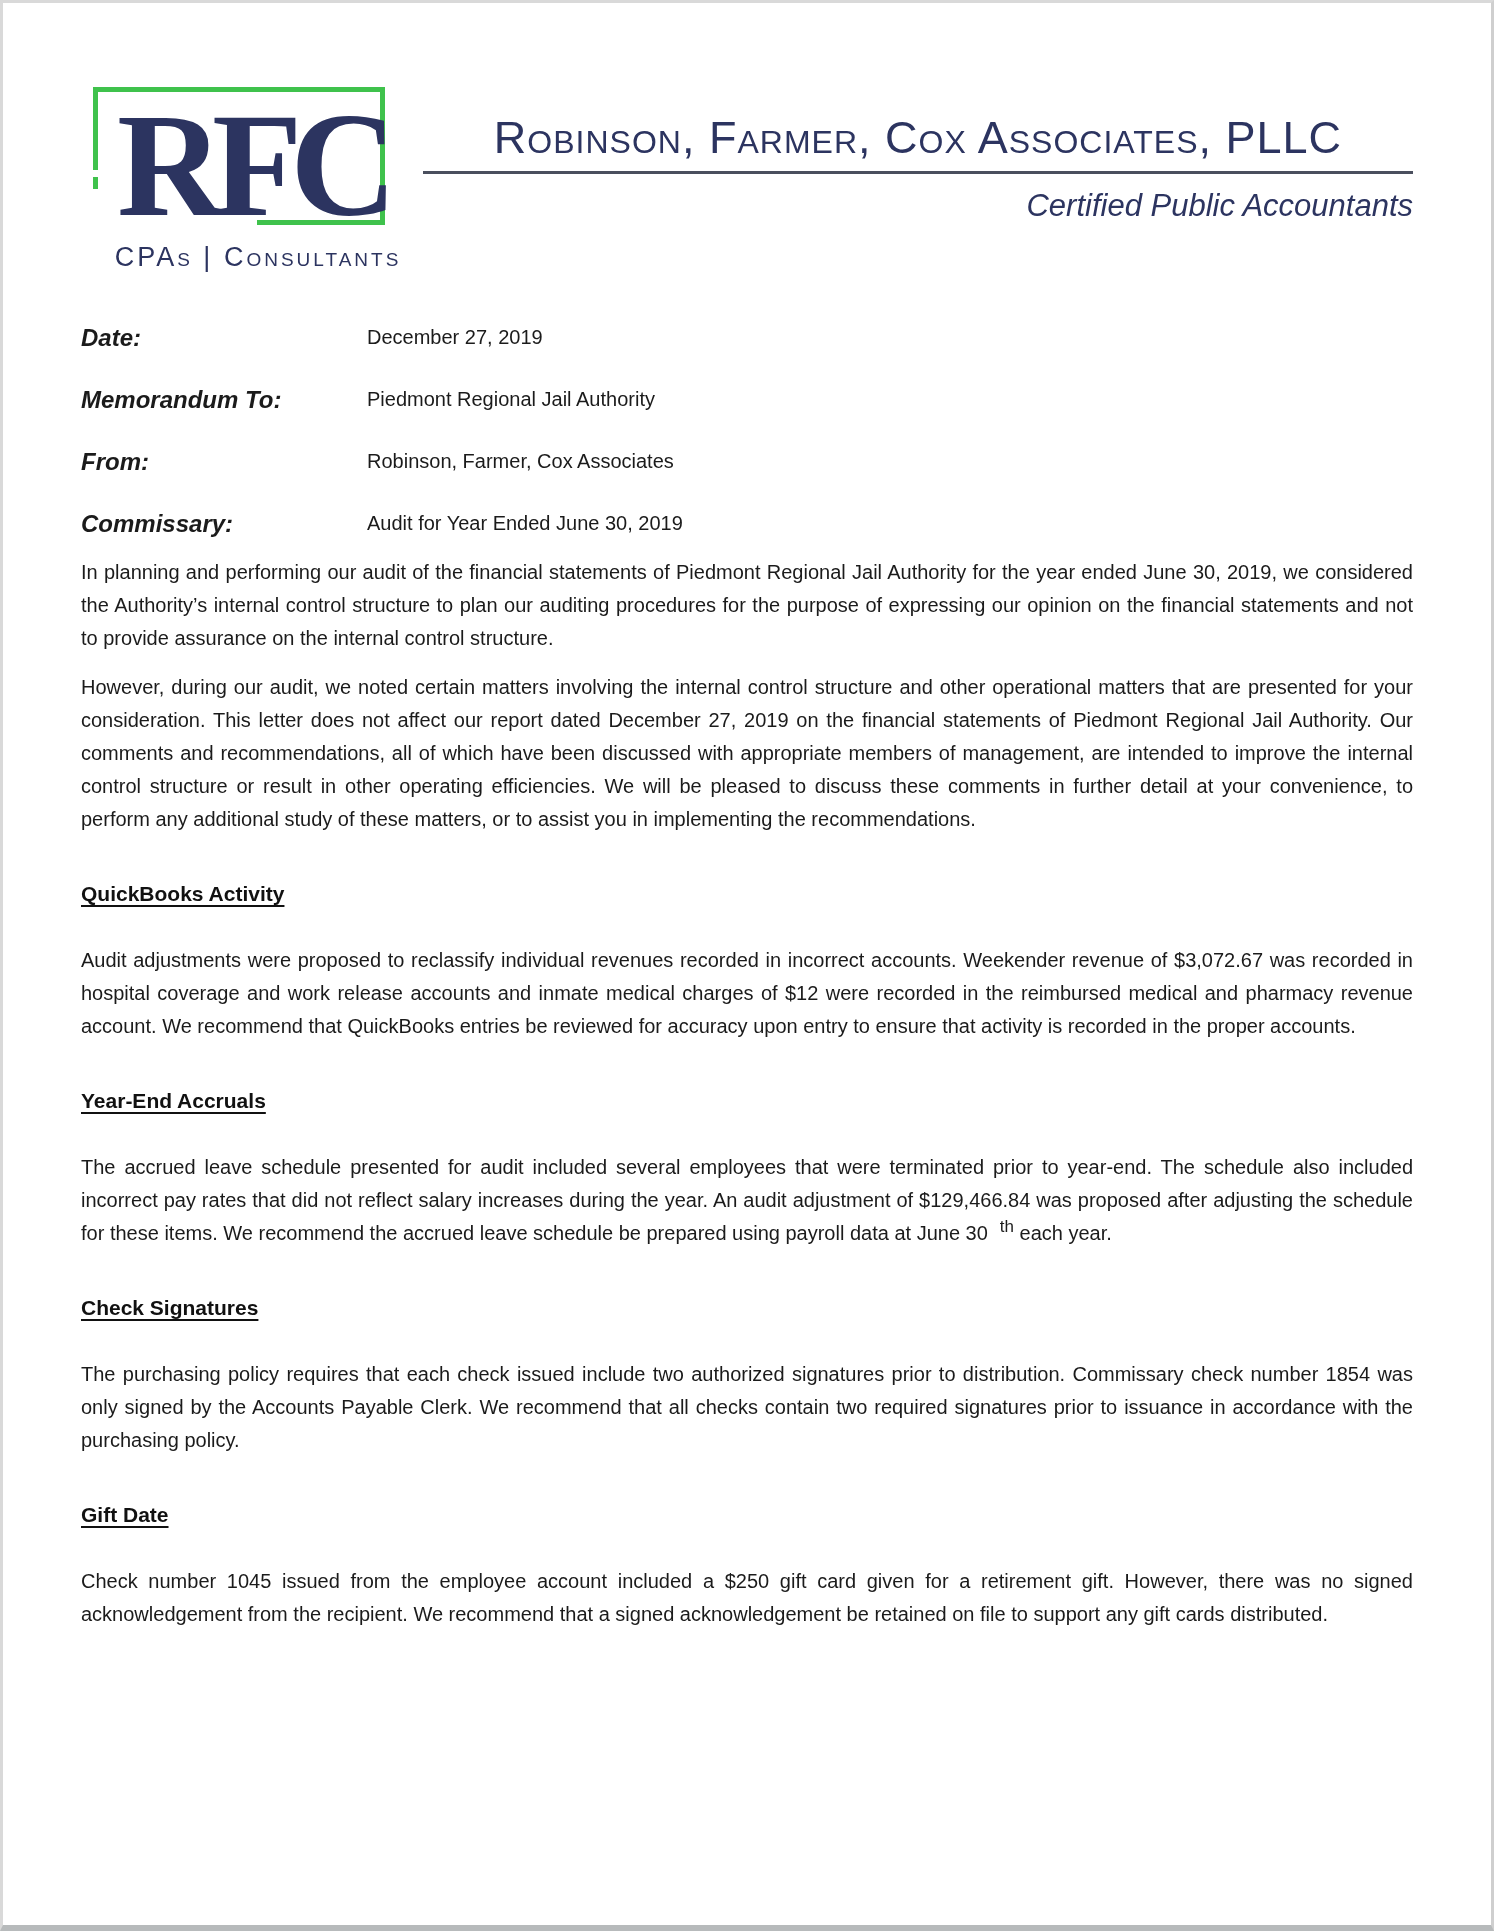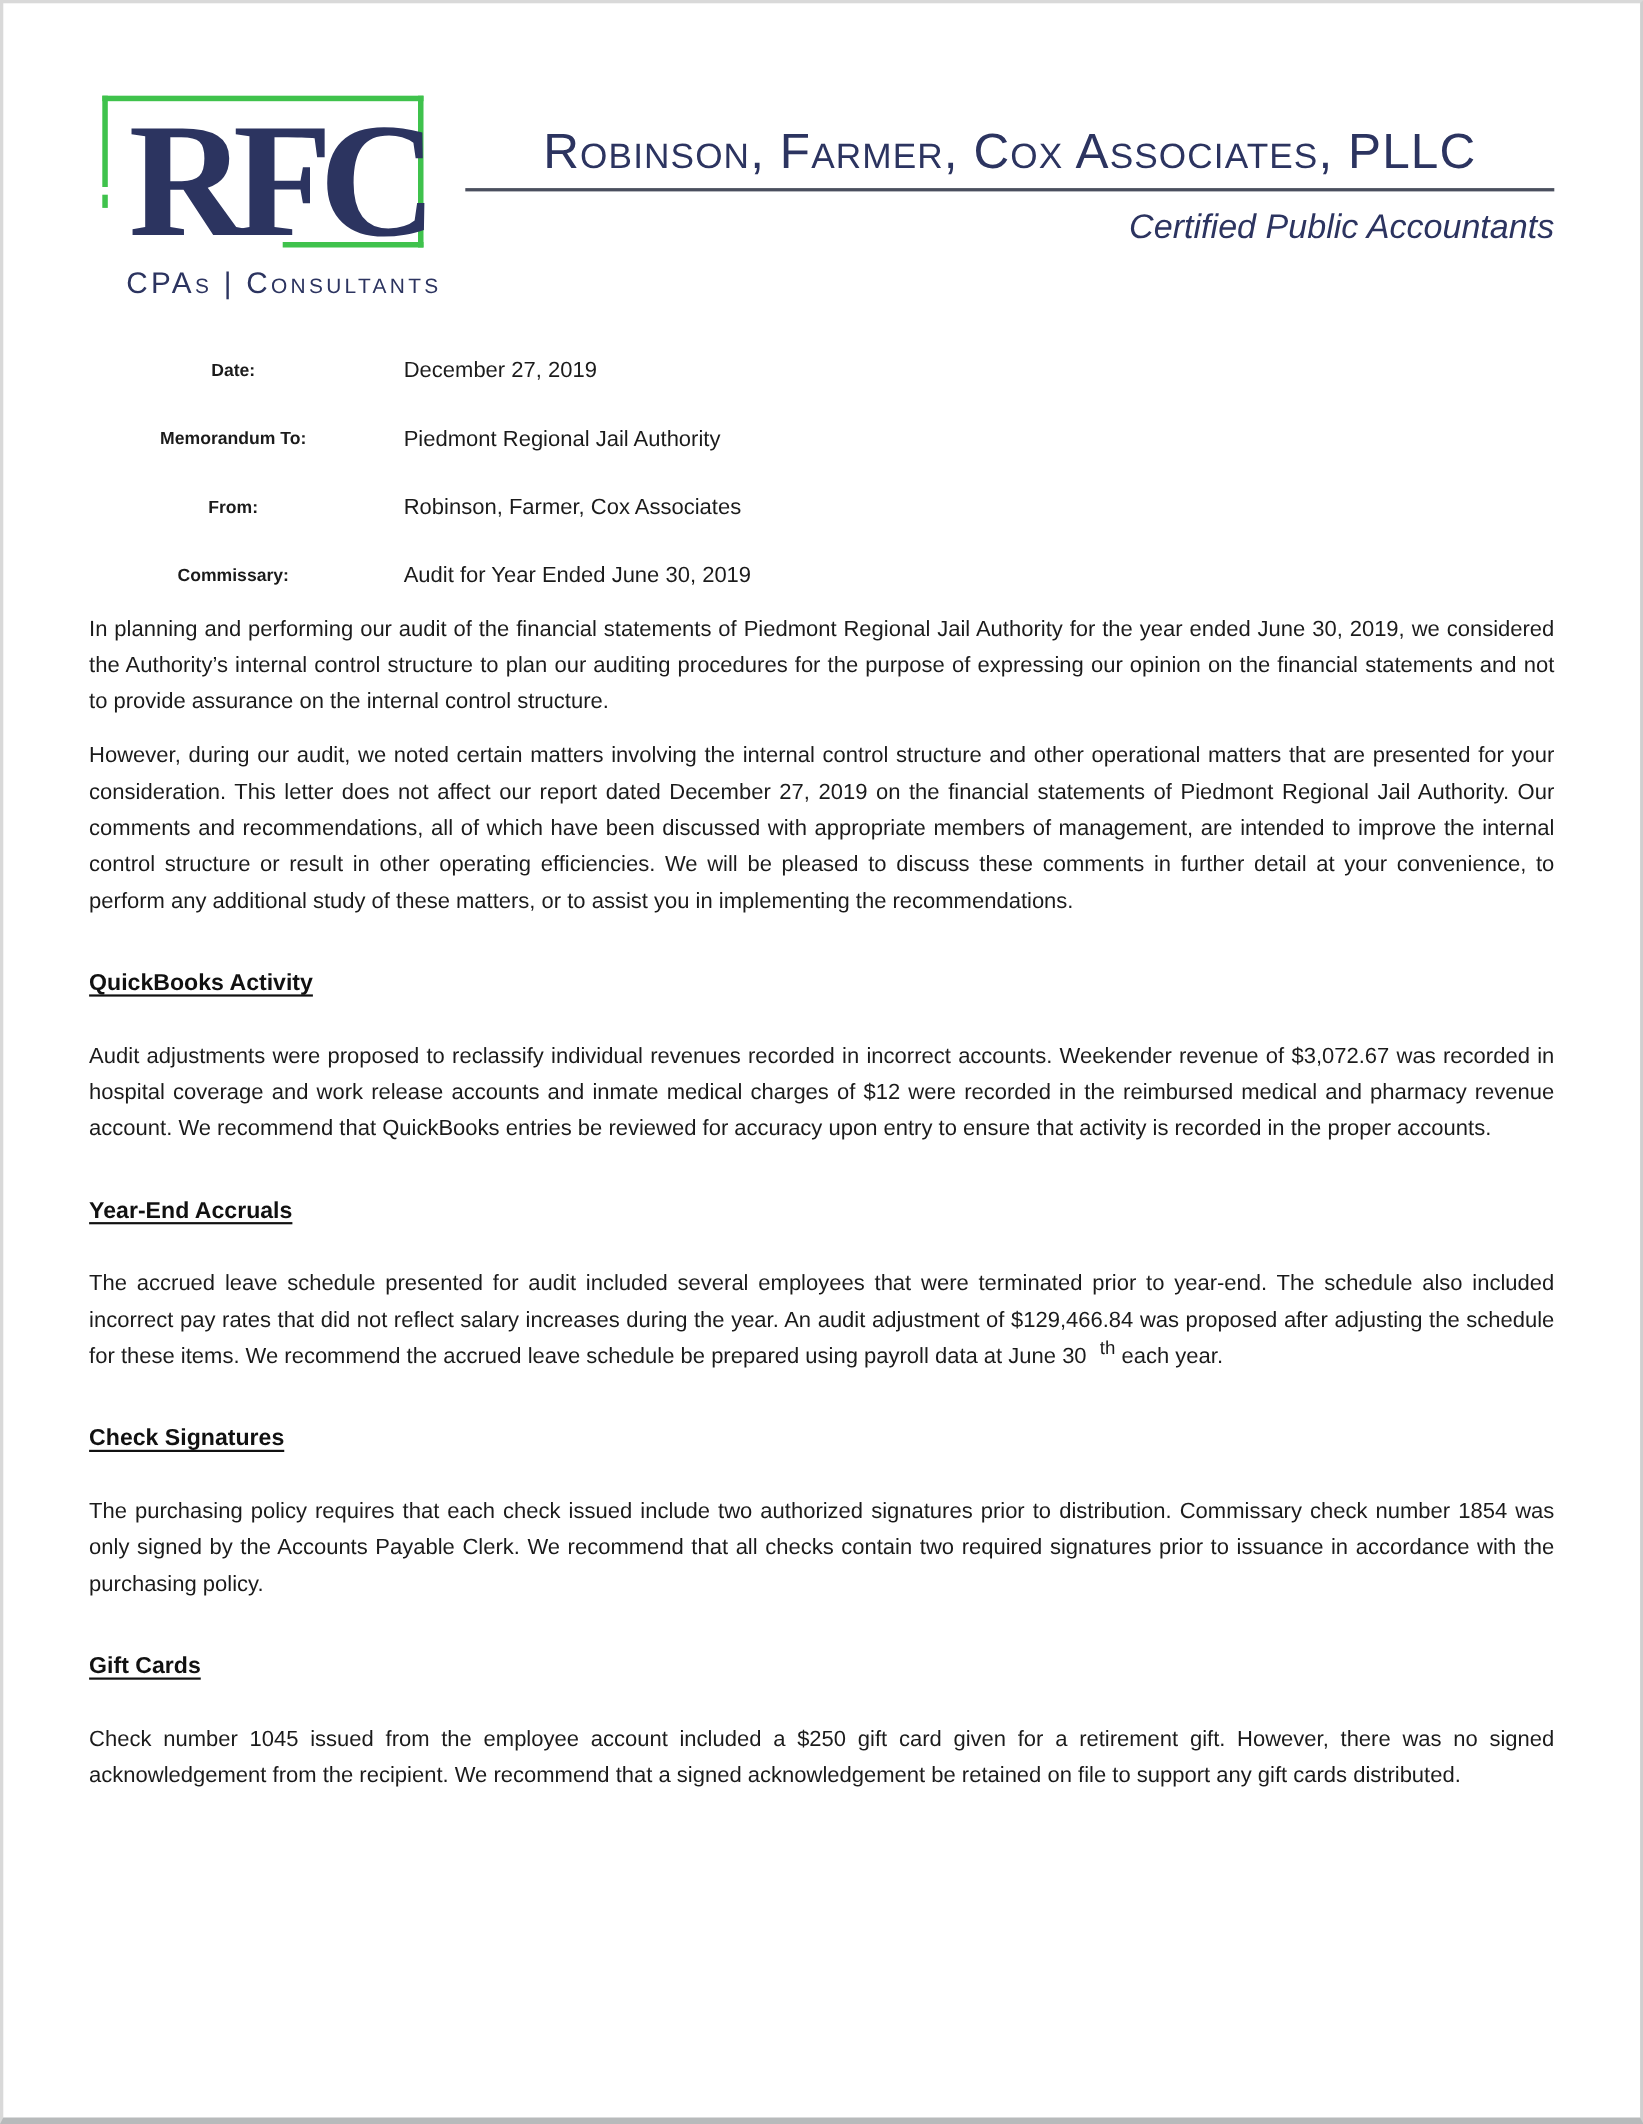--- a/index.html
+++ b/index.html
@@ -91,24 +91,25 @@
     color: #2c3460;
   }
 
   
   .memo-block { margin-top: 48px; }
   .memo-row { display: flex; margin-bottom: 29px; }
   .memo-row:last-child { margin-bottom: 0; }
   .memo-label {
     width: 262px;
     flex: 0 0 262px;
-    text-align: center;
+    text-align: left;
     font-weight: bold;
-    font-size: 16px;
+    font-size: 24px;
     line-height: 33px;
+    font-style: italic;
   }
   .memo-value {
     margin-left: 24px;
     font-size: 20px;
     line-height: 33px;
   }
 
   
   .body-copy { margin-top: 16px; }
   .para {
@@ -179,17 +180,17 @@
 
     <h2 class="section-heading">QuickBooks Activity</h2>
     <p class="para">Audit adjustments were proposed to reclassify individual revenues recorded in incorrect accounts.  Weekender revenue of $3,072.67 was recorded in hospital coverage and work release accounts and inmate medical charges of $12 were recorded in the reimbursed medical and pharmacy revenue account.  We recommend that QuickBooks entries be reviewed for accuracy upon entry to ensure that activity is recorded in the proper accounts.</p>
 
     <h2 class="section-heading">Year-End Accruals</h2>
     <p class="para"><span>The accrued leave schedule presented for audit included several employees that were terminated prior to year-end.  The schedule also included incorrect pay rates that did not reflect salary increases during the year.  An audit adjustment of $129,466.84 was proposed after adjusting the schedule for these items.  We recommend the accrued leave schedule be prepared using payroll data at June 30</span><sup>th</sup><span> each year.</span></p>
 
     <h2 class="section-heading">Check Signatures</h2>
     <p class="para">The purchasing policy requires that each check issued include two authorized signatures prior to distribution.  Commissary check number 1854 was only signed by the Accounts Payable Clerk.  We recommend that all checks contain two required signatures prior to issuance in accordance with the purchasing policy.</p>
 
-    <h2 class="section-heading">Gift Cards</h2>
+    <h2 class="section-heading">Gift Date</h2>
     <p class="para">Check number 1045 issued from the employee account included a $250 gift card given for a retirement gift.  However, there was no signed acknowledgement from the recipient.  We recommend that a signed acknowledgement be retained on file to support any gift cards distributed.</p>
 
   </div>
 </div>
 
 </body></html>

